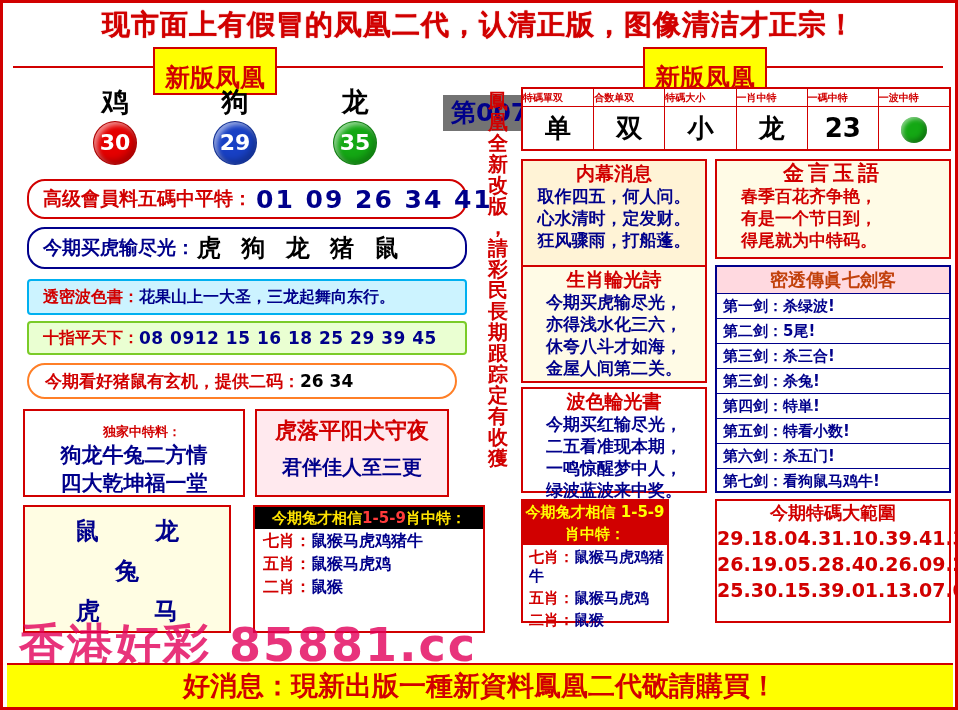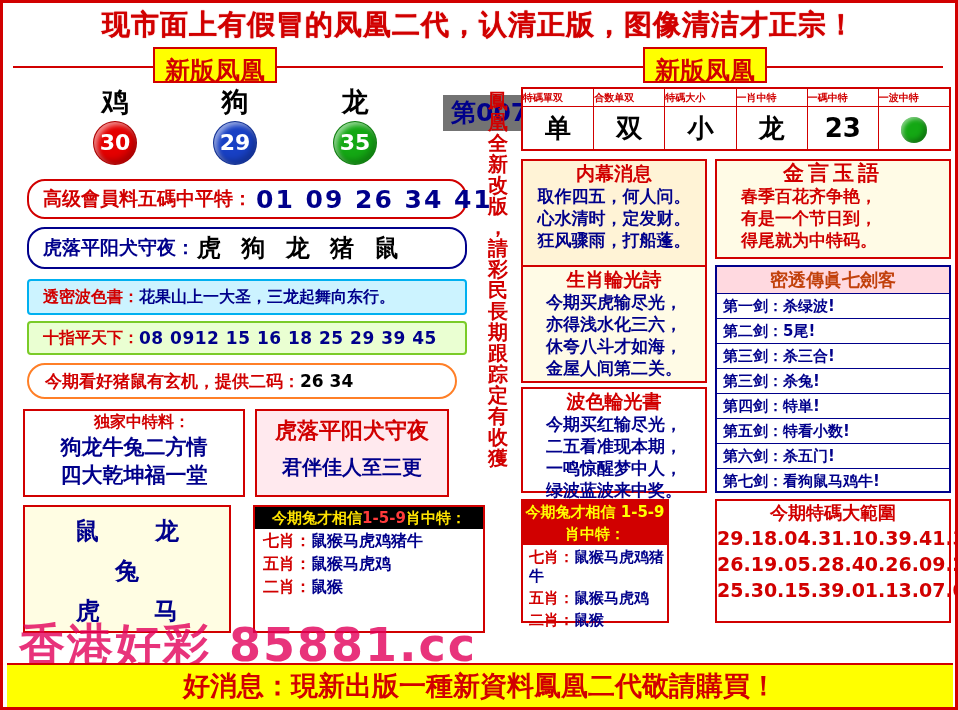--- a/index.html
+++ b/index.html
@@ -24,24 +24,24 @@
     text-shadow:0 0 1px #d10000;
     white-space:nowrap;
   }
   .rule-row{
     position:absolute;left:10px;top:44px;width:930px;height:38px;
   }
   .rule-line{
     position:absolute;top:19px;left:0;width:930px;height:2px;background:#d10000;
   }
   .badge{
-    position:absolute;top:0;height:36px;line-height:34px;
+    position:absolute;top:0;height:48px;line-height:34px;
     background:#ffff00;border:2px solid #d10000;
     color:#d10000;font-size:25px;font-weight:bold;
-    padding:5px 10px;box-sizing:border-box;
+    padding:12px 10px;box-sizing:border-box;
     text-align:center;
   }
   #badge-left{left:140px;}
   #badge-right{left:630px;}
   .issue{
     position:absolute;top:0;left:430px;height:36px;line-height:36px;
     background:#737373;color:#00008b;font-size:25px;font-weight:bold;
     padding:0 8px;
     margin-top:48px;
   }
@@ -93,21 +93,21 @@
   #row-two .lab{color:#d10000;font-size:17px;font-weight:bold;}
   #row-two .val{color:#000;font-size:17px;font-weight:bold;}
 
   
   .mid2{position:absolute;top:322px;left:14px;width:446px;height:88px;}
   .dujia{
     position:absolute;left:0;top:0;width:222px;height:88px;
     border:2px solid #d10000;box-sizing:border-box;background:#fff;
     text-align:center;
   }
-  .dujia .t1{color:#d10000;font-size:16px;font-weight:bold;margin-top:1px;padding-left:16px;}
+  .dujia .t1{color:#d10000;font-size:13px;font-weight:bold;margin-top:12px;padding-left:16px;}
   .dujia .t2,.dujia .t3{color:#00008b;font-size:21px;font-weight:bold;line-height:28px;}
   .hulo{
     position:absolute;left:232px;top:0;width:194px;height:88px;
     border:2px solid #d10000;box-sizing:border-box;background:#ffe9ee;
     text-align:center;
   }
   .hulo .l{color:#d10000;font-size:22px;font-weight:bold;line-height:40px;}
   .hulo .l2{color:#00008b;font-size:20px;font-weight:bold;line-height:32px;}
 
   
@@ -239,21 +239,21 @@
         <div class="ball green">35</div>
       </div>
     </div>
 
     <div class="rowbox" id="row-vip">
       <span class="lab">高级會員料五碼中平特：</span>
       <span class="val">01 09 26 34 41</span>
     </div>
 
     <div class="rowbox" id="row-five">
-      <span class="lab">虎落平阳犬守夜：</span>
+      <span class="lab">今期买虎输尽光：</span>
       <span class="val">虎 狗 龙 猪 鼠</span>
     </div>
 
     <div class="rowbox" id="row-tou">
       <span class="lab">透密波色書：</span>
       <span class="val">花果山上一大圣，三龙起舞向东行。</span>
     </div>
 
     <div class="rowbox" id="row-ten">
       <span class="lab">十指平天下：</span>

